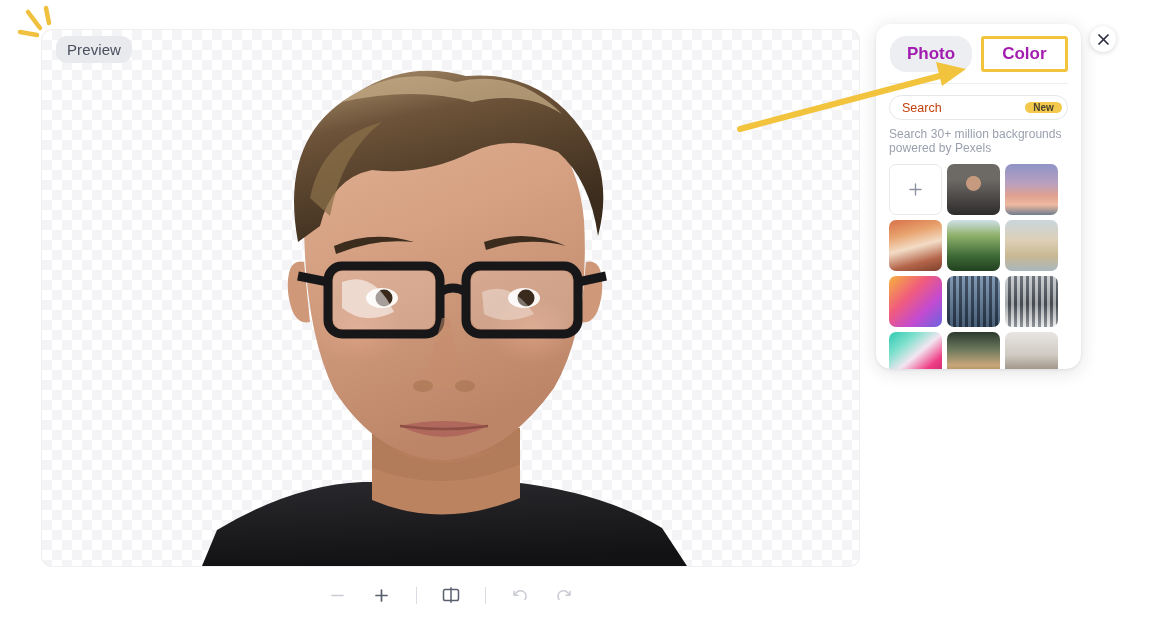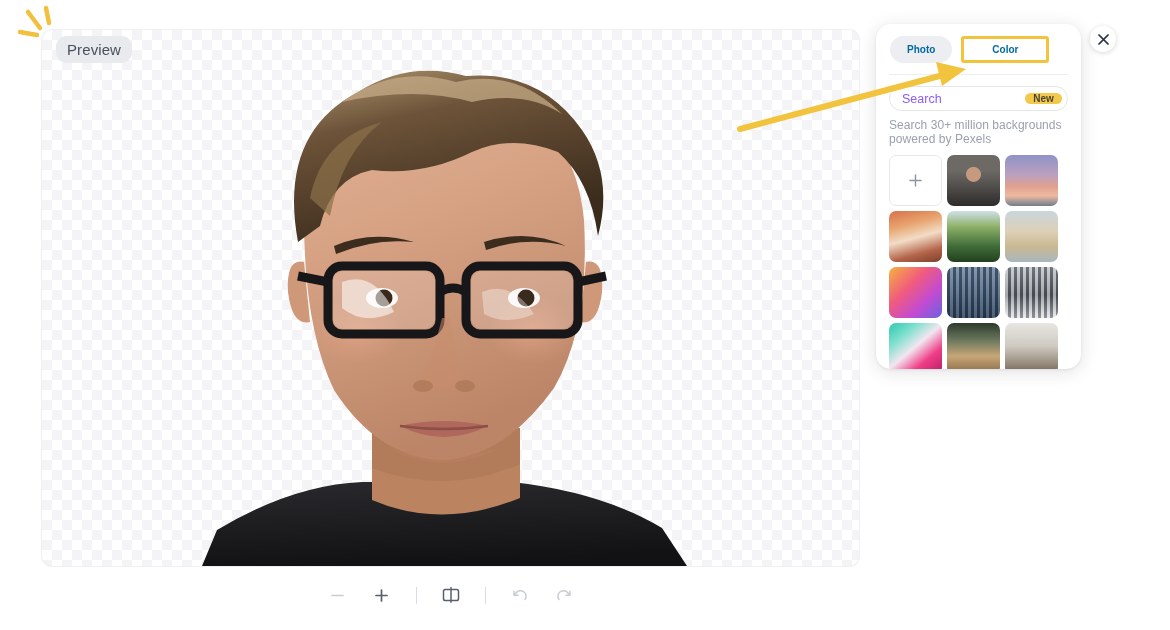--- a/index.html
+++ b/index.html
@@ -52,33 +52,33 @@
 
   
   .panel {
     position:absolute; left:876px; top:24px; width:205px; height:345px;
     background:#fff; border-radius:15px;
     box-shadow: 0 3px 18px rgba(28,32,45,.13), 0 1px 3px rgba(28,32,45,.07);
     overflow:hidden;
   }
   .tabs { display:flex; align-items:center; gap:9px; padding:12px 14px 0 14px; }
   .tab {
-    font-size:10px; font-weight:bold; color:#0369a1;
+    font-size:17px; font-weight:bold; color:#a21caf;
     padding:8px 17px; border-radius:16px; position:relative;
   }
   .tab.active { background:#eceef2; }
-  .tab.highlighted { border:3px solid #f2c33c; border-radius:3px; padding:5px 28px; }
+  .tab.highlighted { border:3px solid #f2c33c; border-radius:3px; padding:5px 18px; }
   .divider { height:1px; background:#eceef0; margin:11px 13px 0 13px; }
 
   .search-row { margin:11px 13px 0 13px; position:relative; }
   .search-box {
     height:25px; border:1px solid #e4e6ea; border-radius:13px;
     display:flex; align-items:center; padding:0 5px 0 12px;
   }
-  .search-ph { font-size:12.5px; color:#8b5cf6; flex:1; }
+  .search-ph { font-size:12.5px; color:#c2410c; flex:1; }
   .badge-new {
     background:#f2c94c; color:#4a4330; font-size:10px; font-weight:bold;
     padding:0 8px; border-radius:9px; letter-spacing:.1px;
   }
   .caption {
     margin:7px 13px 0 13px; font-size:12px; color:#9aa0ad; letter-spacing:.05px;
   }
 
   
   .grid-wrap { position:relative; margin:9px 13px 0 13px; height:240px; overflow:hidden; }

